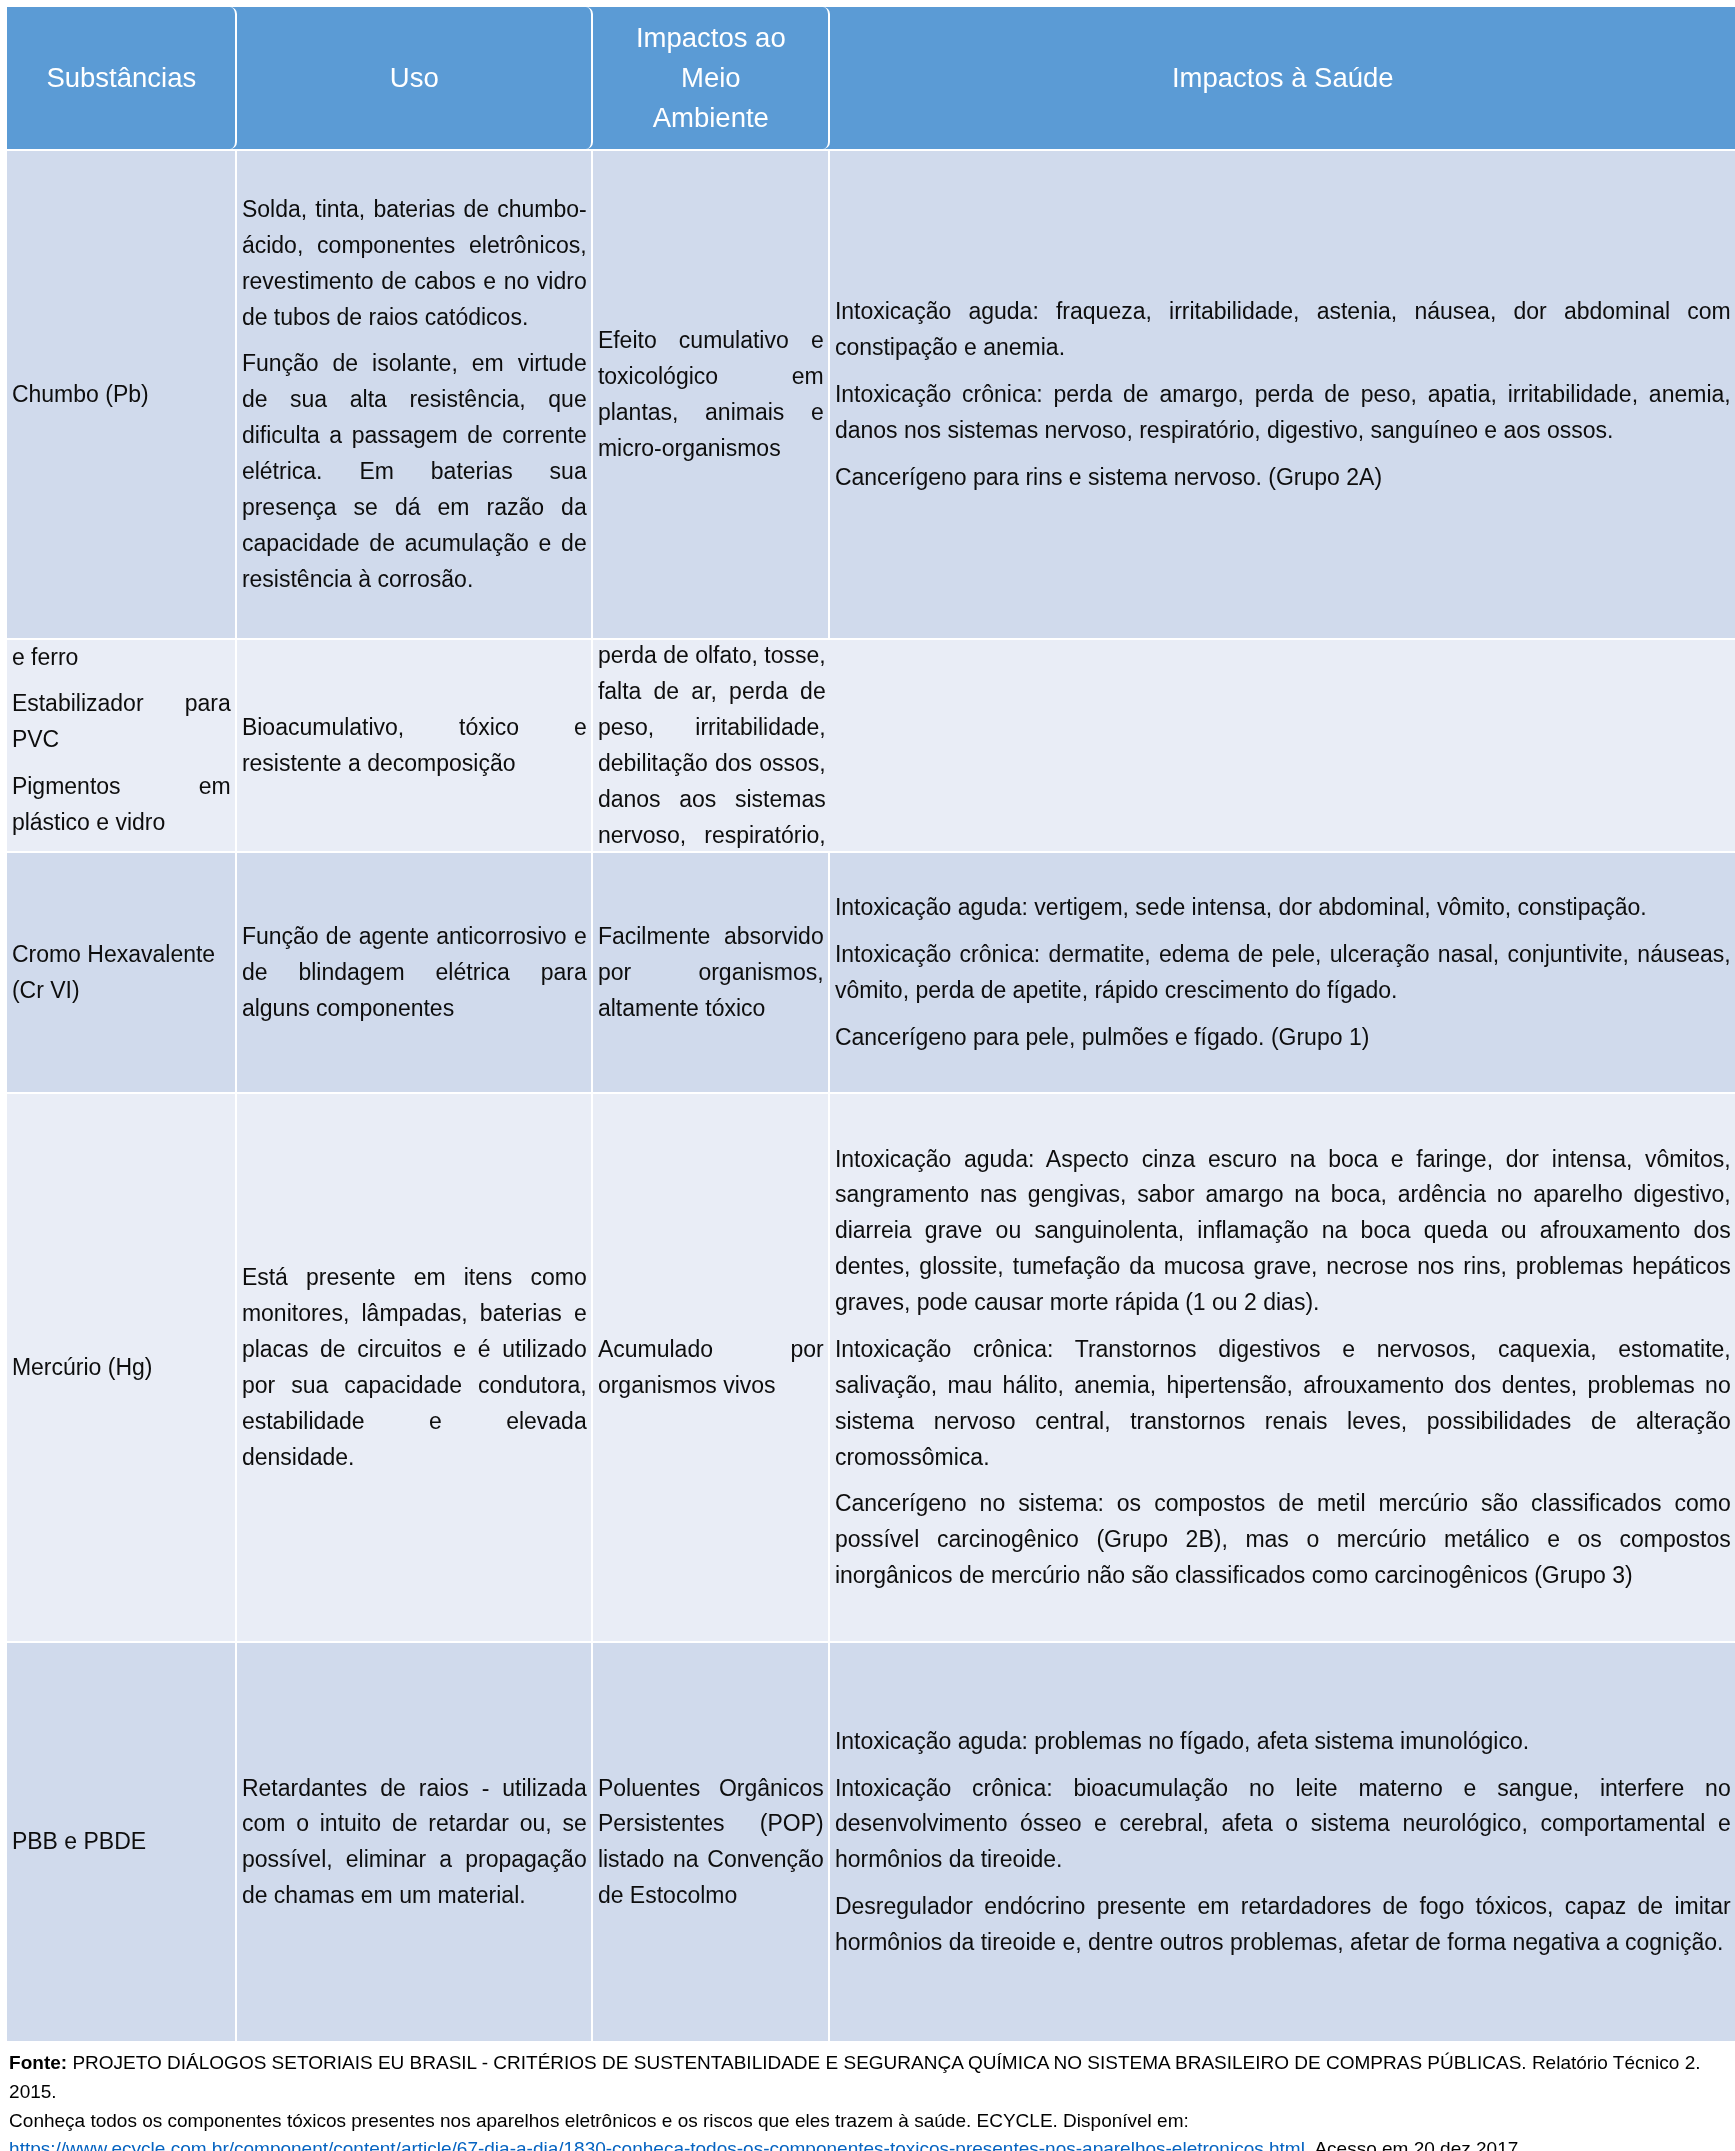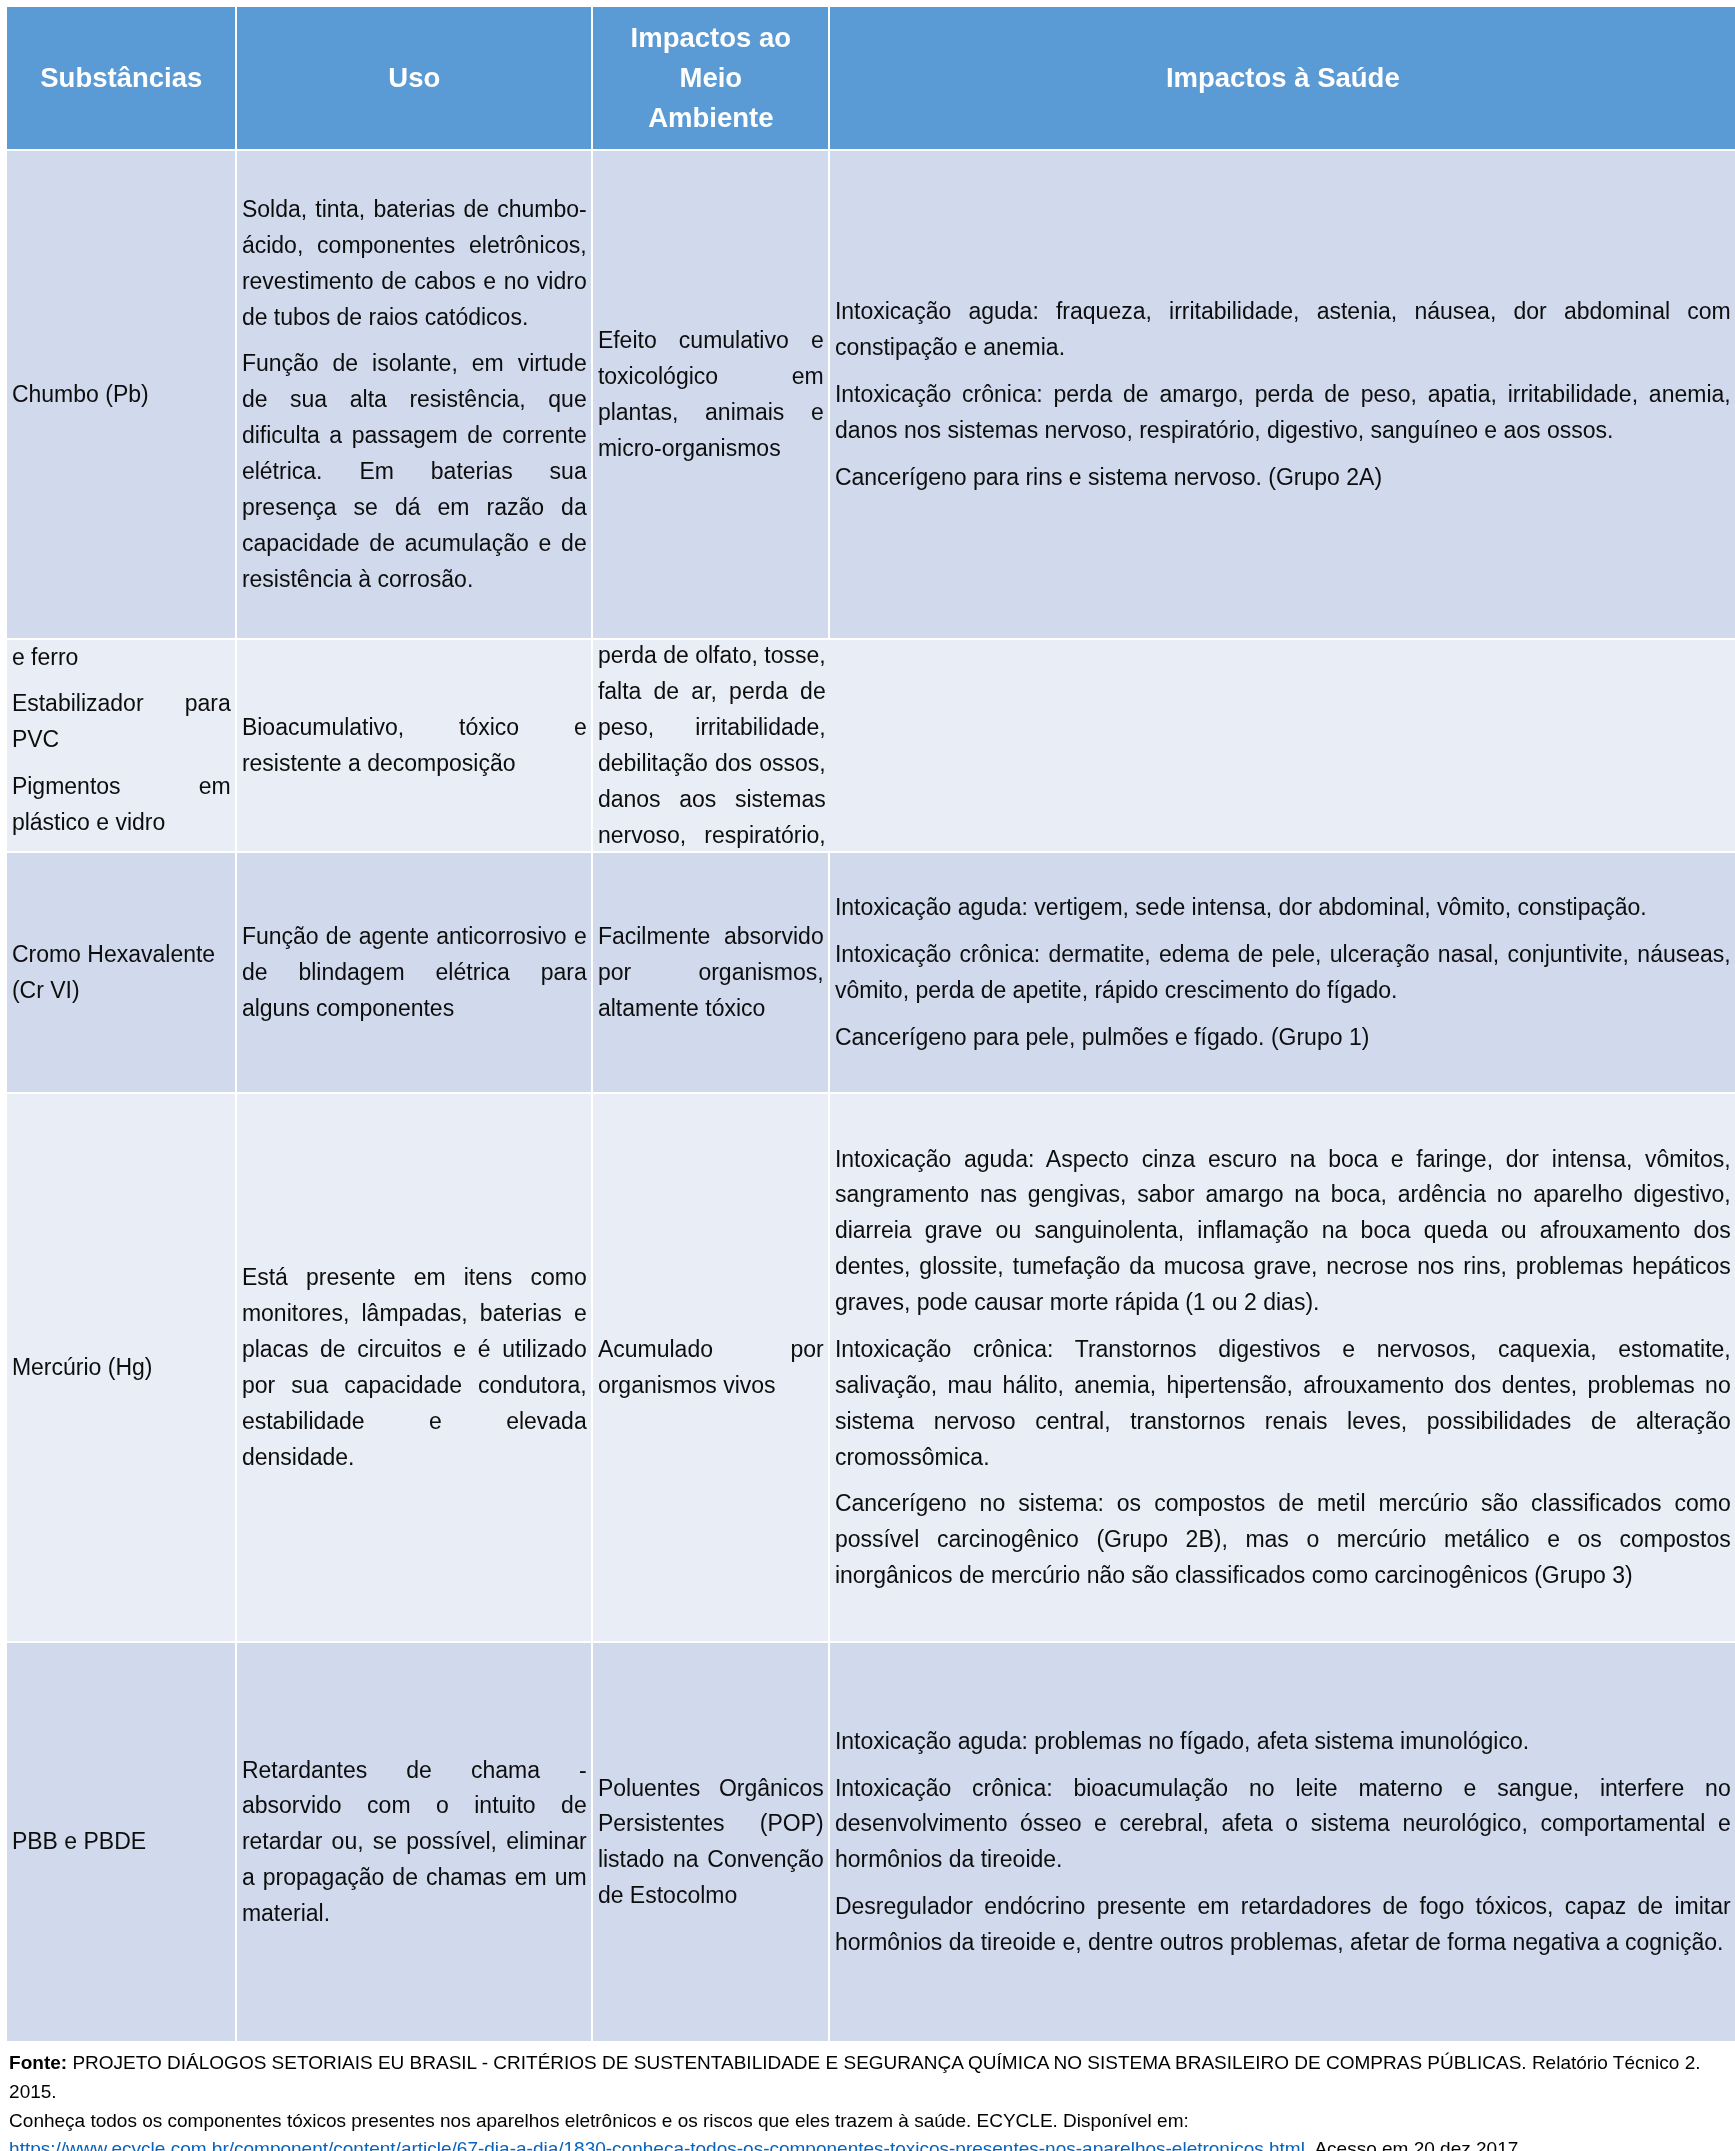--- a/index.html
+++ b/index.html
@@ -13,24 +13,25 @@
   .tbl{width:1728px;}
   .hrow,.row{
     display:grid;
     grid-template-columns:230px 356px 237px 905px;
     border-bottom:2.8px solid #ffffff;
     box-sizing:border-box;
   }
   .hrow{height:144px;background:var(--header-bg,#5b9bd5);}
   .hcell{
     display:flex;align-items:center;justify-content:center;
-    color:#ffffff;font-weight:bold;font-size:27.5px;line-height:1.45;
+    color:#ffffff;font-weight:normal;font-size:27.5px;line-height:1.45;
     text-align:center;white-space:pre-line;
     border-right:2.8px solid #ffffff;box-sizing:border-box;
     background:var(--header-bg,#5b9bd5);
+    border-radius:7px;
   }
   .hcell:last-child{border-right:none;}
   .band-dark{background:var(--band-dark,#d0daec);}
   .band-light{background:var(--band-light,#e9edf6);}
   .cell{
     display:flex;flex-direction:column;justify-content:center;
     padding:0 4.6px;border-right:2.8px solid #ffffff;
     box-sizing:border-box;overflow:hidden;
   }
   .cell:last-child{border-right:none;}
@@ -121,21 +122,21 @@
             <p>Intoxicação aguda: Aspecto cinza escuro na boca e faringe, dor intensa, vômitos, sangramento nas gengivas, sabor amargo na boca, ardência no aparelho digestivo, diarreia grave ou sanguinolenta, inflamação na boca queda ou afrouxamento dos dentes, glossite, tumefação da mucosa grave, necrose nos rins, problemas hepáticos graves, pode causar morte rápida (1 ou 2 dias).</p>
             <p>Intoxicação crônica: Transtornos digestivos e nervosos, caquexia, estomatite, salivação, mau hálito, anemia, hipertensão, afrouxamento dos dentes, problemas no sistema nervoso central, transtornos renais leves, possibilidades de alteração cromossômica.</p>
             <p>Cancerígeno no sistema: os compostos de metil mercúrio são classificados como possível carcinogênico (Grupo 2B), mas o mercúrio metálico e os compostos inorgânicos de mercúrio não são classificados como carcinogênicos (Grupo 3)</p>
           </div>
         </div>
         <div class="row band-dark" style="height: 400px;">
           <div class="cell c-sub">
             <p>PBB e PBDE</p>
           </div>
           <div class="cell">
-            <p>Retardantes de chama - absorvido com o intuito de retardar ou, se possível, eliminar a propagação de chamas em um material.</p>
+            <p>Retardantes de raios - utilizada com o intuito de retardar ou, se possível, eliminar a propagação de chamas em um material.</p>
           </div>
           <div class="cell">
             <p>Poluentes Orgânicos Persistentes (POP) listado na Convenção de Estocolmo</p>
           </div>
           <div class="cell">
             <p>Intoxicação aguda: problemas no fígado, afeta sistema imunológico.</p>
             <p>Intoxicação crônica: bioacumulação no leite materno e sangue, interfere no desenvolvimento ósseo e cerebral, afeta o sistema neurológico, comportamental e hormônios da tireoide.</p>
             <p>Desregulador endócrino presente em retardadores de fogo tóxicos, capaz de imitar hormônios da tireoide e, dentre outros problemas, afetar de forma negativa a cognição.</p>
           </div>
         </div>

